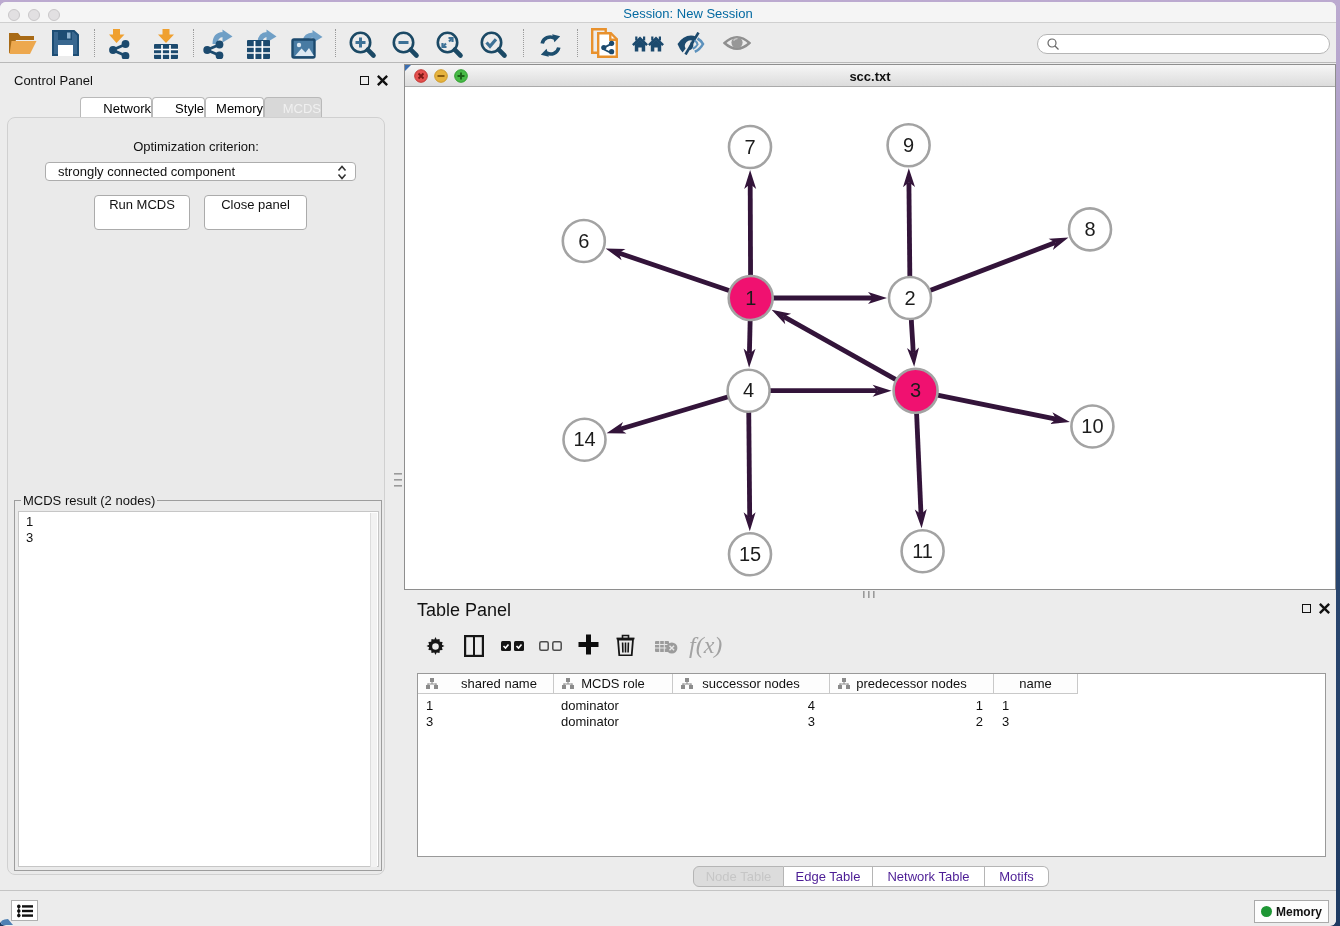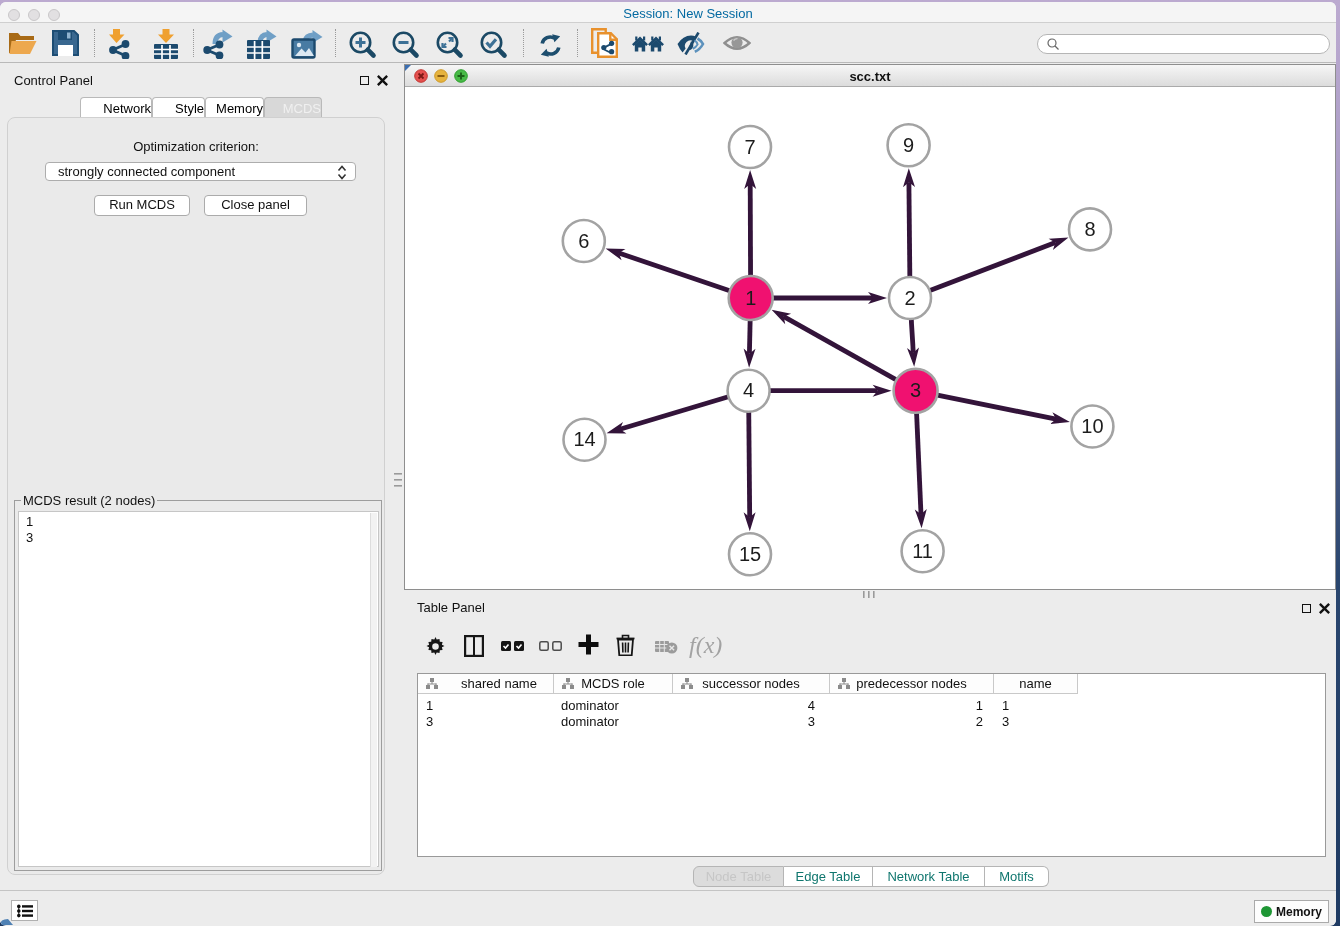--- a/index.html
+++ b/index.html
@@ -18,40 +18,40 @@
 
 
 #cp { position:absolute; left:0; top:62px; width:392px; height:826px; background:#ececec; }
 #cphead { position:absolute; left:14px; top:9px; font-size:13px; color:#111; }
 .winbtn { position:absolute; }
 #cptabs { position:absolute; left:80px; top:33px; height:21px; font-size:13px; }
 .tab { position:absolute; top:0; height:21px; background:#fff; border:1px solid #b9b9b9; border-bottom:none; text-align:right; line-height:21px; border-radius:4px 4px 0 0; }
 #cpbody { position:absolute; left:7px; top:53px; width:378px; height:758px; background:#eaeaea; border:1px solid #d0d0d0; border-radius:8px; }
 #optlabel { position:absolute; left:0; top:21px; width:100%; text-align:center; font-size:13px; color:#111; }
 #combo { position:absolute; left:37px; top:44px; width:311px; height:19px; background:#fff; border:1px solid #adadad; border-radius:4px; font-size:13px; line-height:17px; padding-left:12px; color:#111; }
-.btn { position:absolute; background:#fff; border:1px solid #ababab; border-radius:4px; font-size:13px; text-align:center; height:21px; line-height:17px; color:#111; }
+.btn { position:absolute; background:#fff; border:1px solid #ababab; border-radius:4px; font-size:13px; text-align:center; height:35px; line-height:17px; color:#111; }
 #mcdsbox { position:absolute; left:6px; top:382px; width:368px; height:371px; border:1px solid #9d9d9d; }
 #mcdslegend { position:absolute; left:6px; top:-8px; background:#eaeaea; font-size:13px; padding:0 2px; color:#111; }
 #mcdsinner { position:absolute; left:3px; top:10px; width:361px; height:356px; background:#fff; border:1px solid #c6c6c6; font-size:13px; line-height:16px; padding:2px 0 0 7px; color:#111; }
 #mcdssb { position:absolute; right:1px; top:1px; width:7px; height:354px; background:#f2f2f2; border-left:1px solid #ddd; }
 
 #netwin { position:absolute; left:404px; top:62px; width:932px; height:526px; border:1px solid #8e8e8e; background:#fff; }
 #nettitle { position:absolute; left:0; top:0; width:100%; height:22px; background:linear-gradient(180deg,#f6f6f6,#dcdcdc); border-bottom:1px solid #aaa;font-weight:bold; }
 #netname { position:absolute; top:4px; width:100%; text-align:center; font-size:13px; color:#111; }
 .mtl { position:absolute; top:4px; }
 #netcanvas { position:absolute; left:0; top:22px; width:930px; height:502px; background:#fff; }
 
 #tp { position:absolute; left:404px; top:595px; width:932px; height:293px; background:#ececec; }
-#tphead { position:absolute; left:13px; top:3px; font-size:13px; color:#111; }
+#tphead { position:absolute; left:13px; top:3px; font-size:18px; color:#111; }
 #tptools { position:absolute; left:13px; top:22px; width:906px; height:44px; }
 #tbl { position:absolute; left:13px; top:76px; width:909px; height:184px; background:#fff; border:1px solid #999; font-size:13px; }
 .hcell { position:absolute; top:0; height:20px; border-right:1px solid #c9c9c9; background:#fdfdfd; border-bottom:1px solid #c9c9c9; text-align:center; line-height:20px; color:#111; }
 .dcell { position:absolute; height:17px; line-height:17px; color:#111; }
 #tptabs { position:absolute; left:289px; top:269px; height:21px; font-size:13px; }
-.btab { float:left; height:21px; line-height:20px; text-align:center; background:#fff; border:1px solid #b5b5b5; border-left:none; color:#0f766e; }
+.btab { float:left; height:21px; line-height:20px; text-align:center; background:#fff; border:1px solid #b5b5b5; border-left:none; color:#4c1d95; }
 
 #status { position:absolute; left:0; top:888px; width:100%; height:34px; background:#ececec; border-top:1px solid #c4c4c4;font-weight:bold; }
 #listbtn { position:absolute; left:11px; top:9px; width:27px; height:21px; background:#fff; border:1px solid #b0b0b0; }
 #membtn { position:absolute; right:7px; top:9px; width:75px; height:23px; background:#fdfdfd; border:1px solid #aaa; font-size:12px; text-align:center; line-height:22px; color:#111; }
 #memdot { display:inline-block; width:11px; height:11px; border-radius:50%; background:#1e9634; vertical-align:-1px; margin-right:4px; }
 </style>
 </head>
 <body>
 <div id="app">
   <div id="titlebar">

